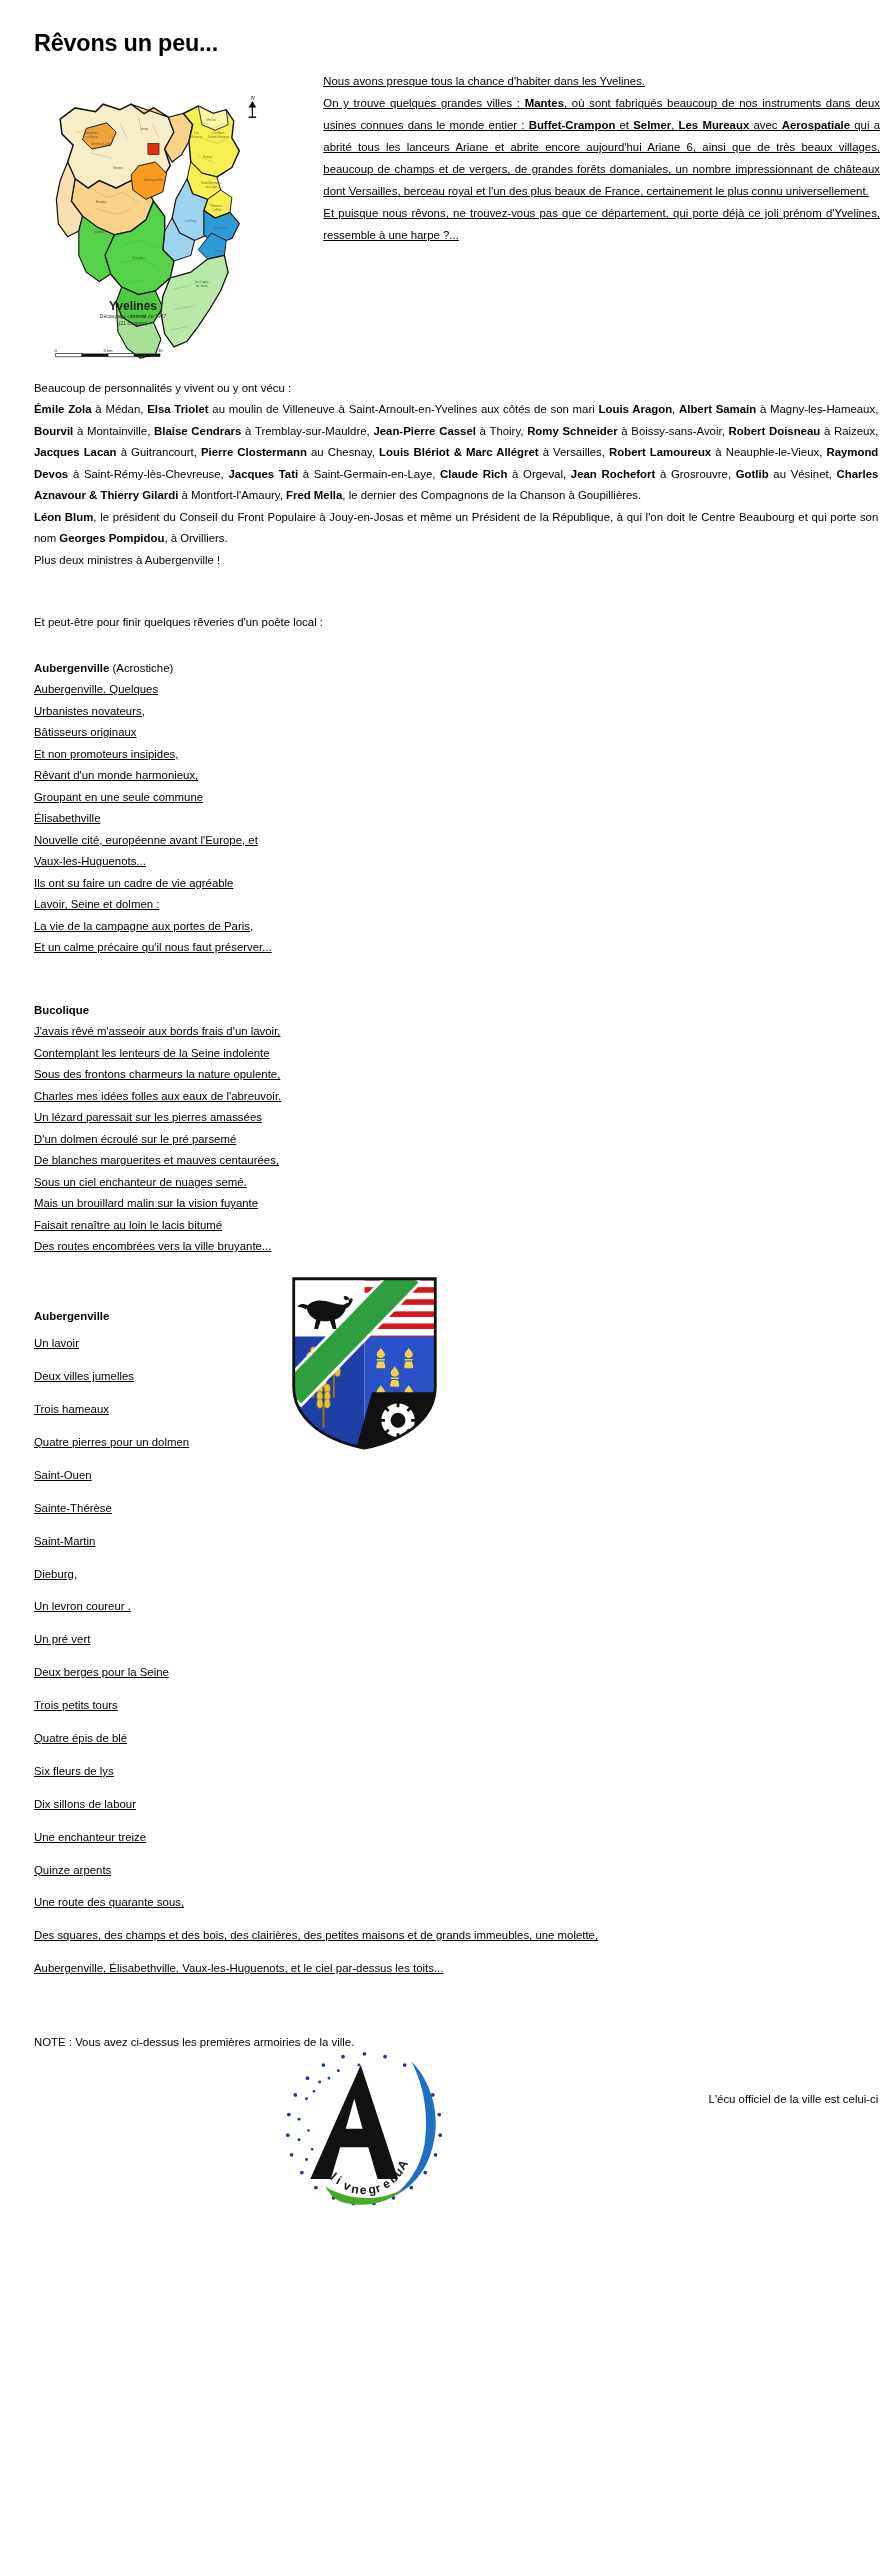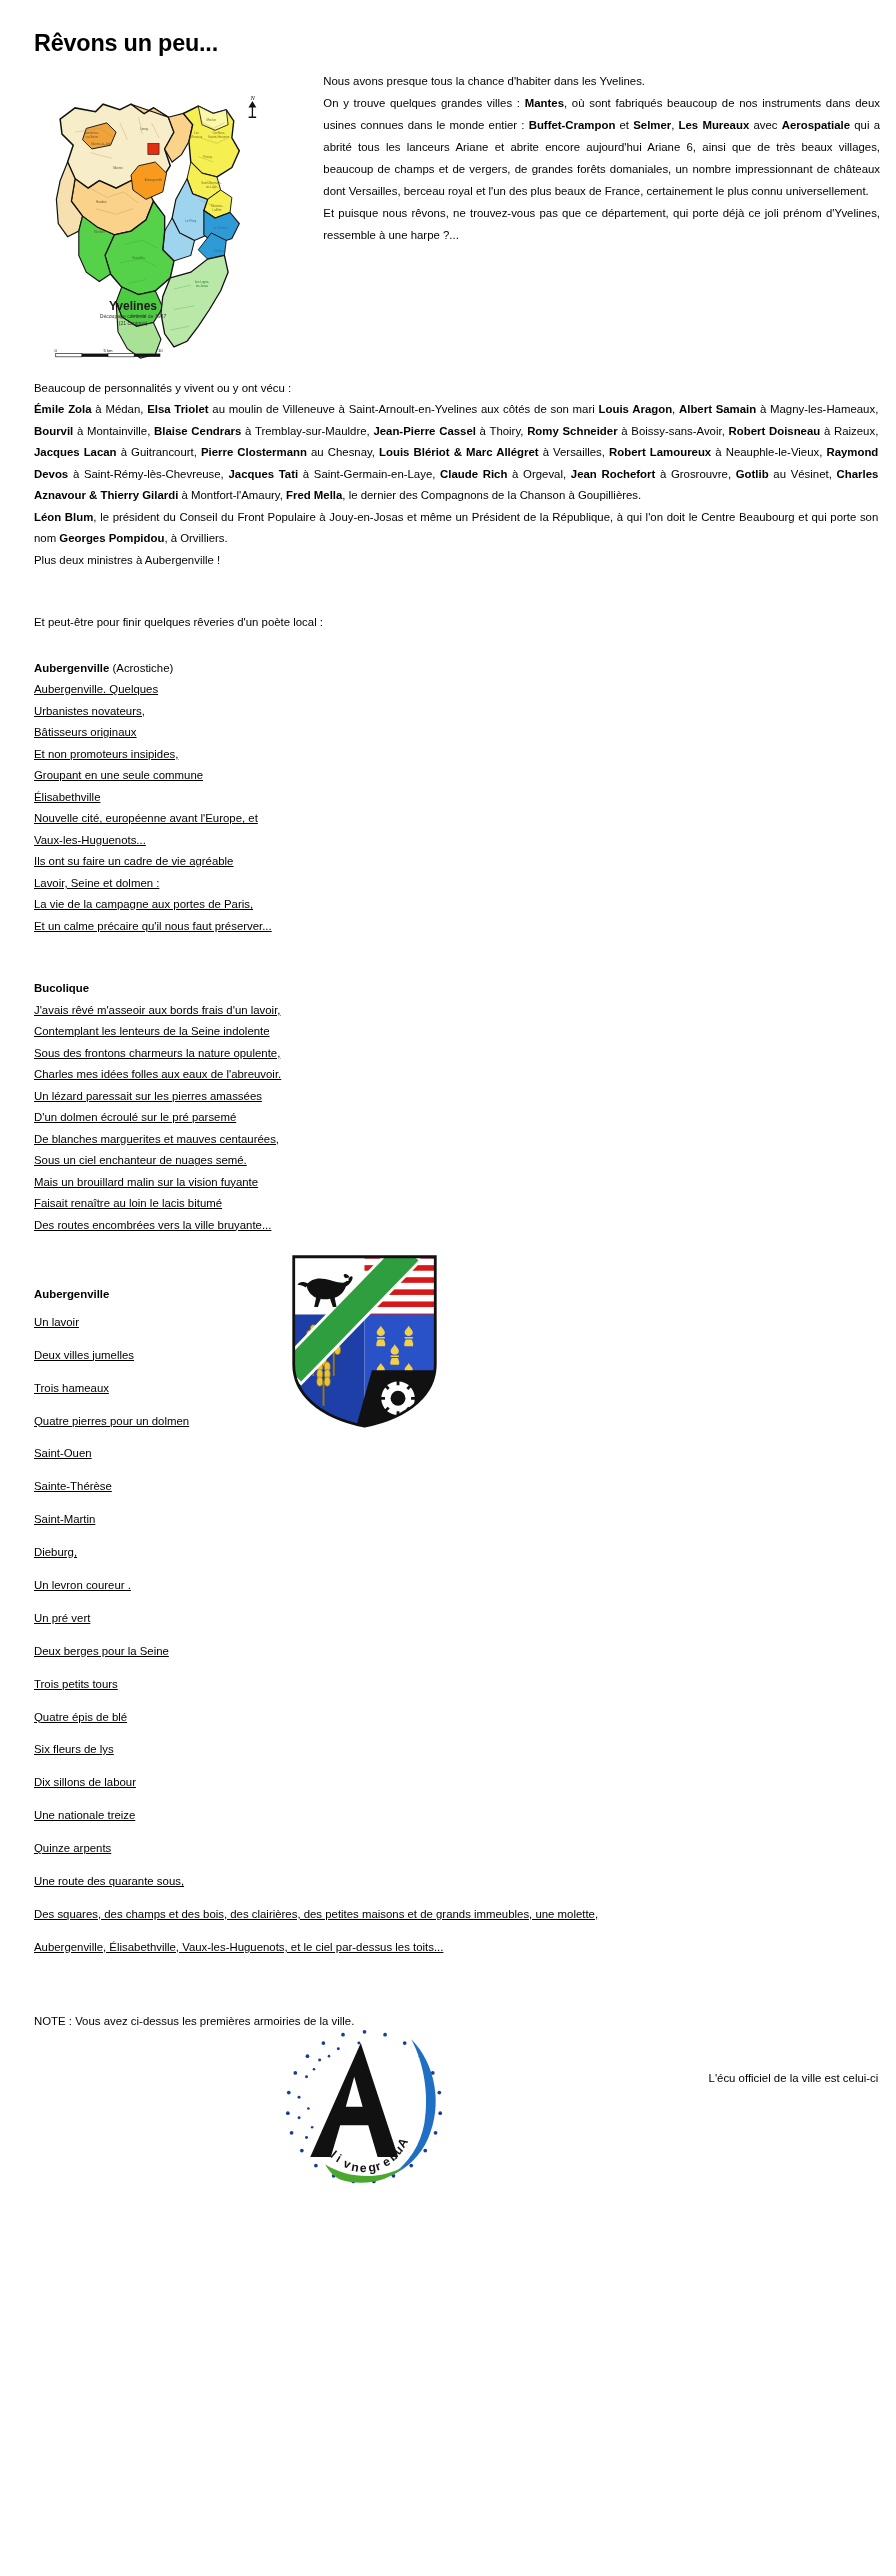--- a/index.html
+++ b/index.html
@@ -47,21 +47,21 @@
   .map-caption .mc-title{font-size:12px;font-weight:bold;color:#1a1a1a;}
   .map-caption .mc-sub{font-size:5.1px;color:#333;line-height:1.5;}
   .scalebar{margin-top:18.7px;margin-left:5.6px;}
   .intro-text{
     flex:1;
     padding-left:9.3px;
     font-size:11.4px;
     line-height:22px;
     text-align:justify;
   }
-  .intro-text p{margin:0 0 0 0;text-indent:0;}
+  .intro-text p{margin:0 0 0 0;text-indent:0;text-decoration:underline;}
   b{font-weight:bold;}
   
   .flow{
     padding:0 18.7px 0 34px;
     font-size:11.4px;
     line-height:21.5px;
   }
   .flow p{margin:0;text-align:justify;}
   .spacer-sm{height:13px;}
   .spacer-md{height:24px;}
@@ -234,20 +234,21 @@
   </div>
 
   <div class="flow">
     <div class="spacer-md"></div>
     <p><b>Aubergenville</b><span> (Acrostiche)</span></p>
     <div id="acrostiche-lines">
         <p class="poem-line">Aubergenville. Quelques</p>
         <p class="poem-line">Urbanistes novateurs,</p>
         <p class="poem-line">Bâtisseurs originaux</p>
         <p class="poem-line">Et non promoteurs insipides,</p>
+        <p class="poem-line">Rêvant d'un monde harmonieux,</p>
         <p class="poem-line">Groupant en une seule commune</p>
         <p class="poem-line">Élisabethville</p>
         <p class="poem-line">Nouvelle cité, européenne avant l'Europe, et</p>
         <p class="poem-line">Vaux-les-Huguenots...</p>
         <p class="poem-line">Ils ont su faire un cadre de vie agréable</p>
         <p class="poem-line">Lavoir, Seine et dolmen :</p>
         <p class="poem-line">La vie de la campagne aux portes de Paris,</p>
         <p class="poem-line">Et un calme précaire qu'il nous faut préserver...</p>
       </div>
   </div>
@@ -282,21 +283,21 @@
         <p class="poem-line">Sainte-Thérèse</p>
         <p class="poem-line">Saint-Martin</p>
         <p class="poem-line">Dieburg,</p>
         <p class="poem-line">Un levron coureur .</p>
         <p class="poem-line">Un pré vert</p>
         <p class="poem-line">Deux berges pour la Seine</p>
         <p class="poem-line">Trois petits tours</p>
         <p class="poem-line">Quatre épis de blé</p>
         <p class="poem-line">Six fleurs de lys</p>
         <p class="poem-line">Dix sillons de labour</p>
-        <p class="poem-line">Une nationale treize</p>
+        <p class="poem-line">Une enchanteur treize</p>
         <p class="poem-line">Quinze arpents</p>
         <p class="poem-line">Une route des quarante sous,</p>
         <p class="poem-line">Des squares, des champs et des bois, des clairières, des petites maisons et de grands immeubles, une molette,</p>
         <p class="poem-line">Aubergenville, Élisabethville, Vaux-les-Huguenots, et le ciel par-dessus les toits...</p>
       </div>
 
     <svg class="blazon-art" viewBox="0 0 160 190">
       <defs>
         <clipPath id="shieldClip">
           <path d="M4 4 H156 V120 C156 150 130 176 80 186 C30 176 4 150 4 120 Z"></path>

